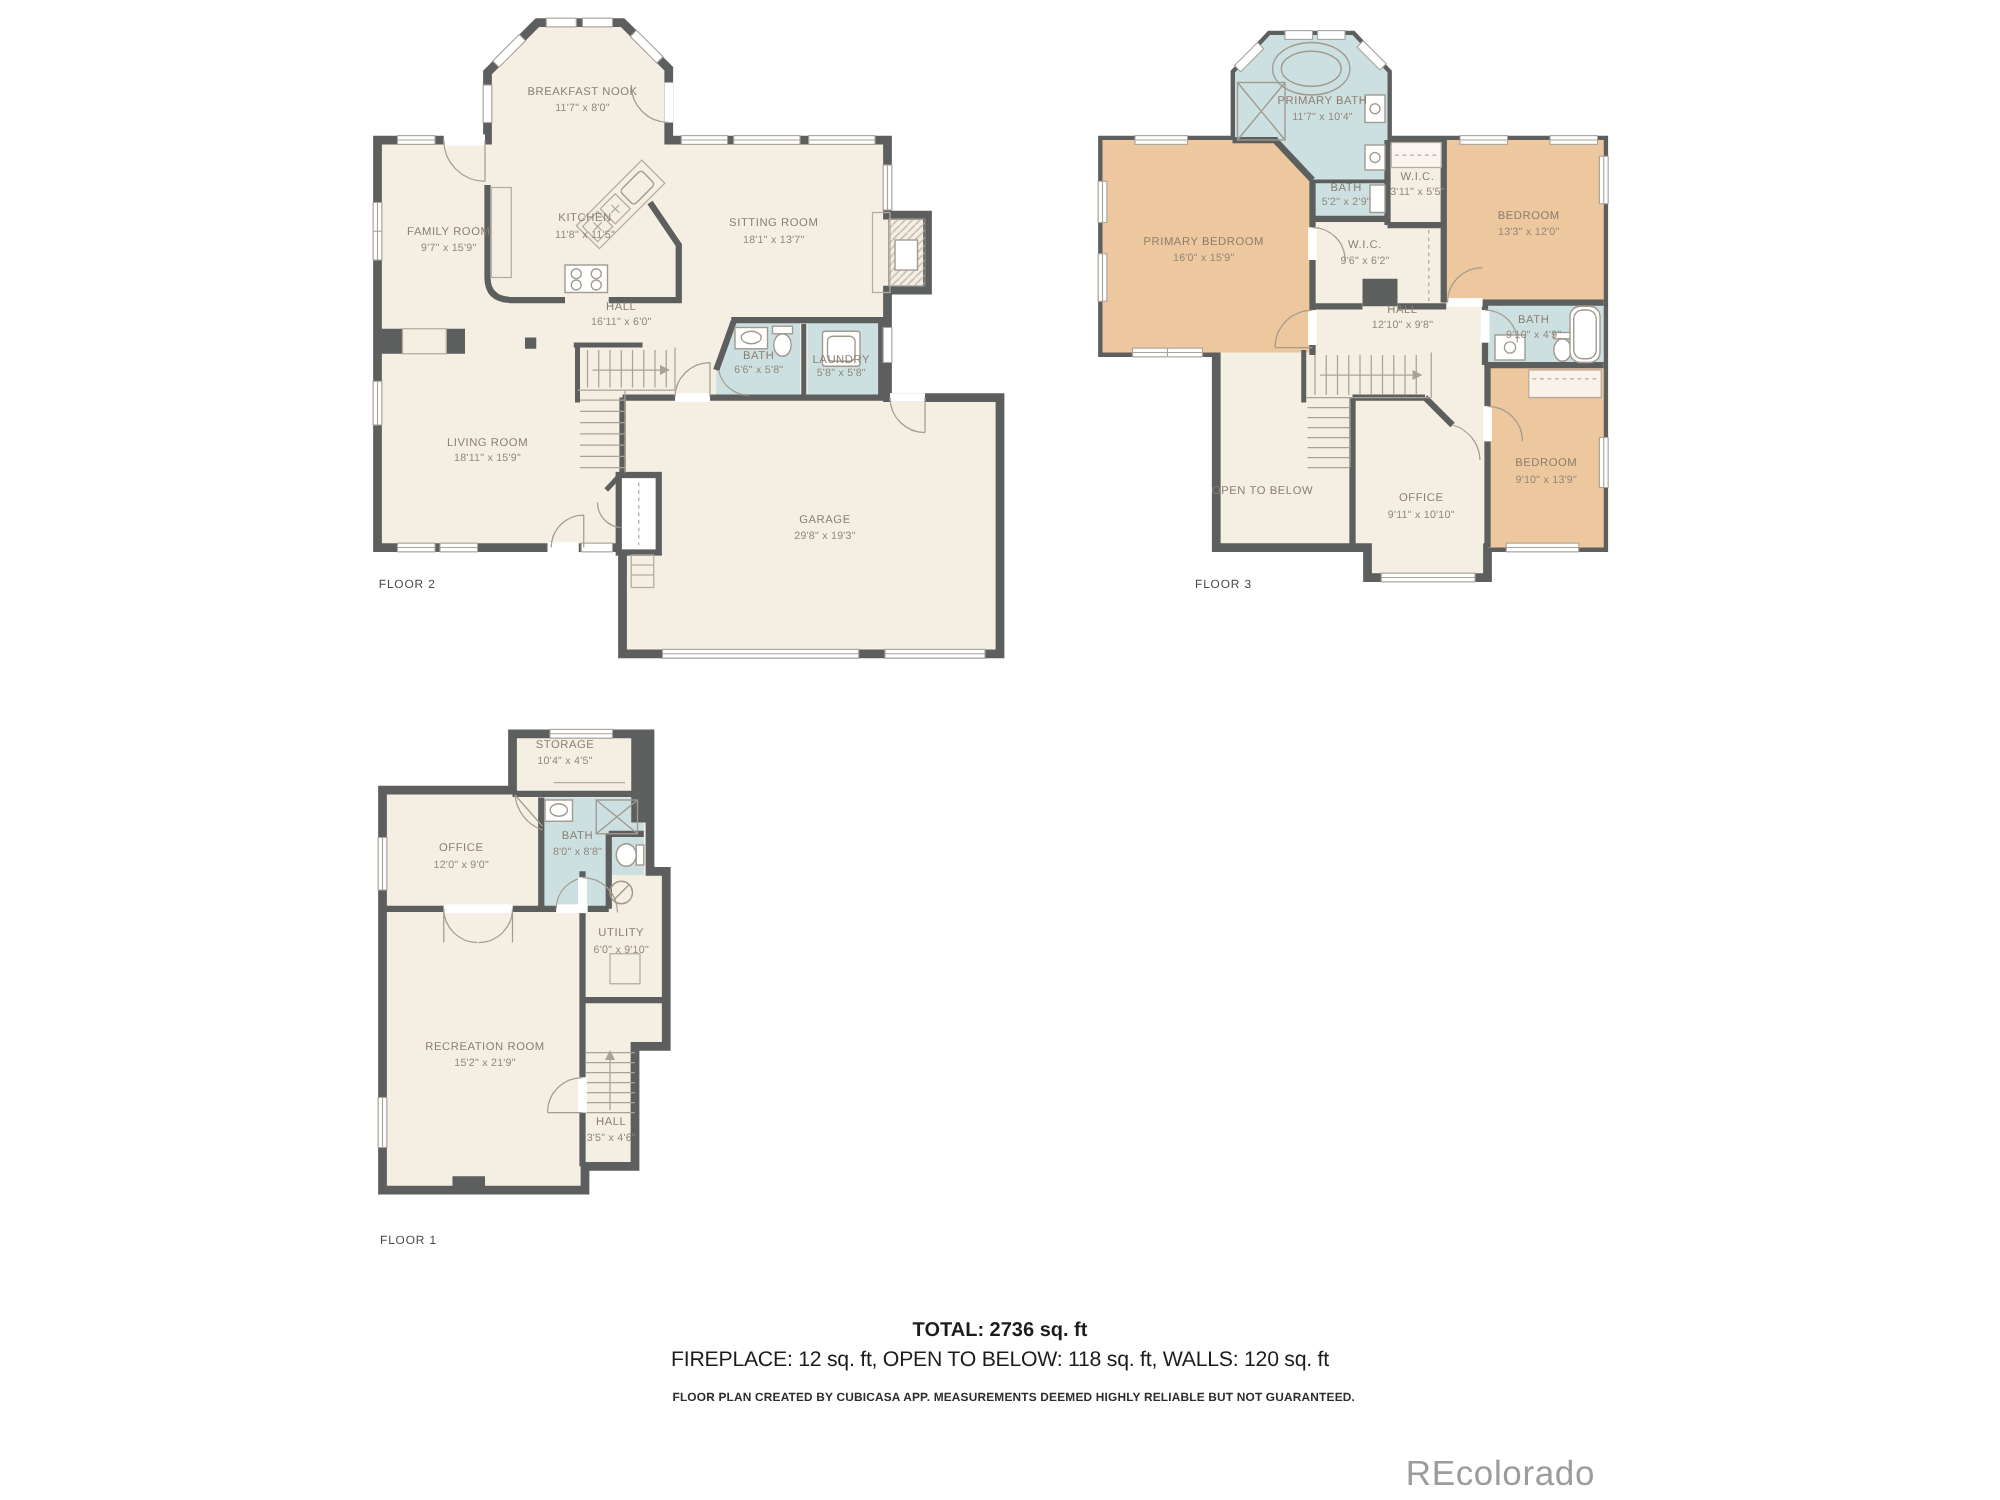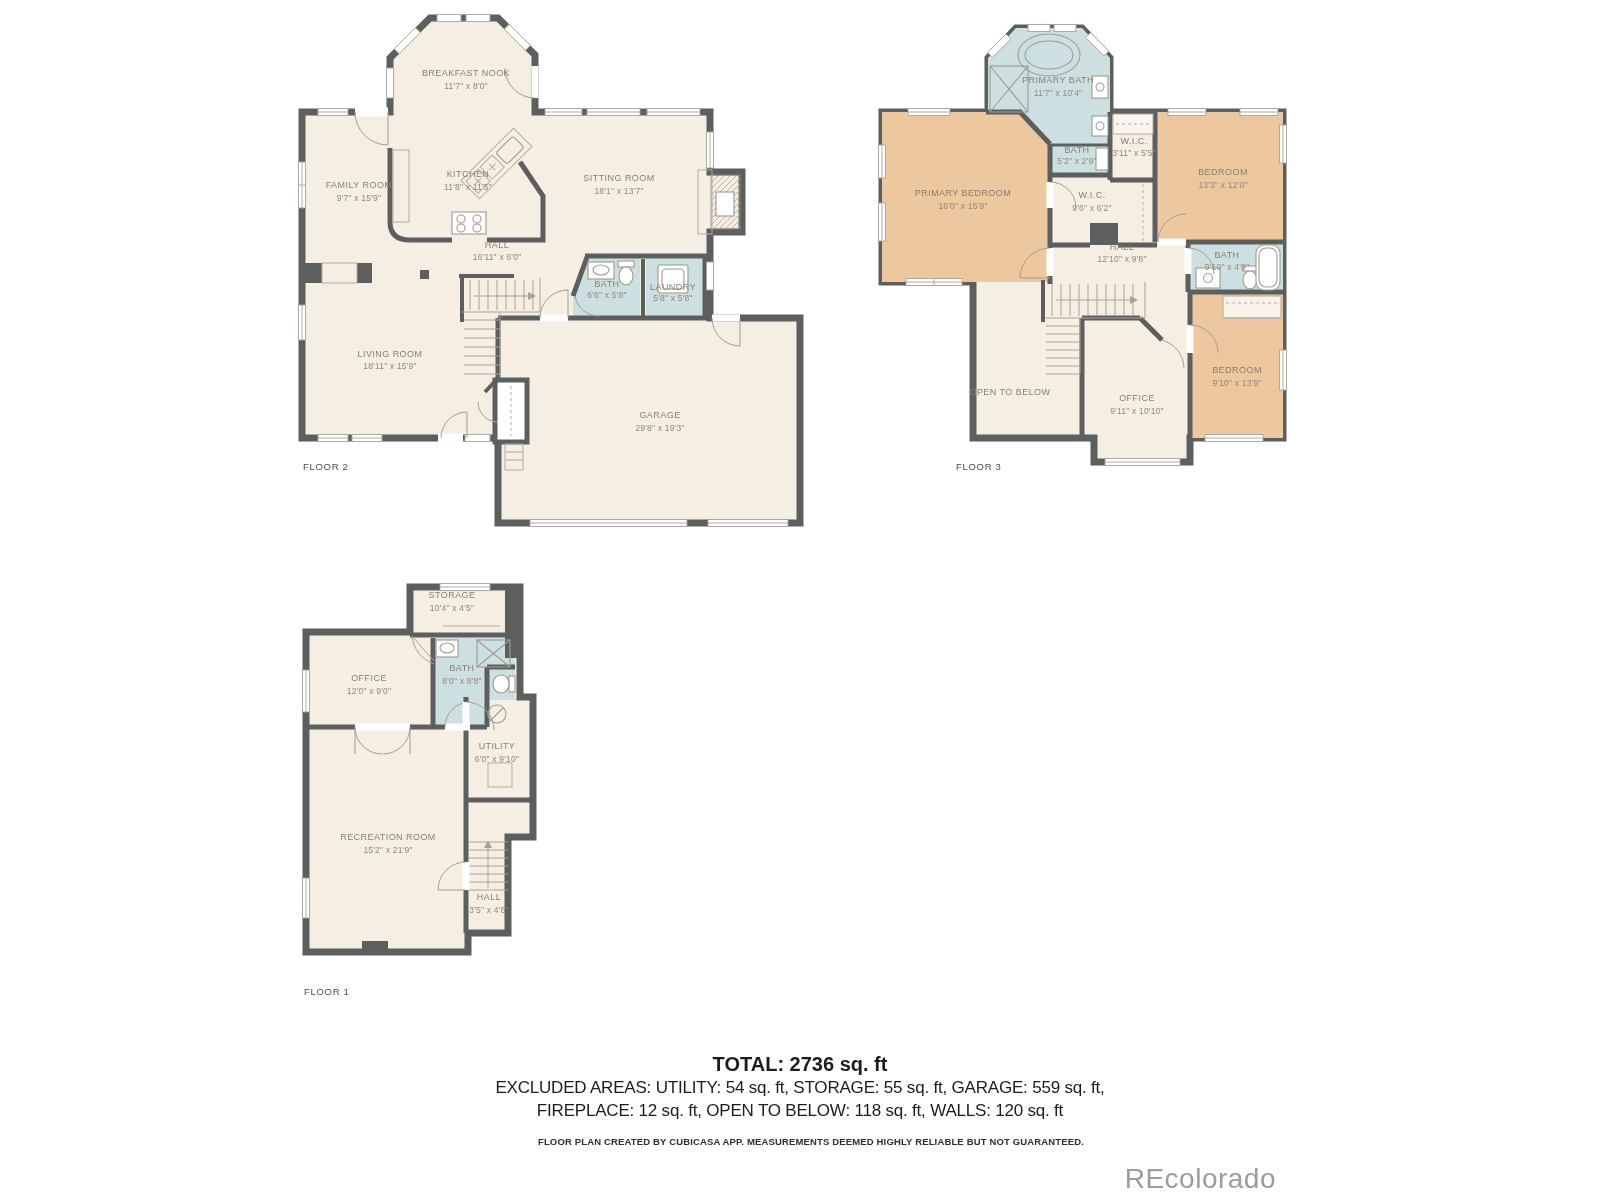--- a/index.html
+++ b/index.html
@@ -14,21 +14,21 @@
   .w7{stroke-width:7;} .w5{stroke-width:5;} .w4{stroke-width:4;} .w3{stroke-width:3;}
   .thin{stroke:#b3aba0;stroke-width:1;fill:none;}
   .fix{stroke:#a09a8f;stroke-width:1.1;fill:#ffffff;}
   .fixn{stroke:#a09a8f;stroke-width:1.1;fill:none;}
   .arc{stroke:#a59d91;stroke-width:1;fill:none;}
   .win{fill:#ffffff;stroke:#a9a49c;stroke-width:0.9;}
   .winl{stroke:#a9a49c;stroke-width:0.9;}
   .gap{fill:#ffffff;}
   .tread{stroke:#a8a297;stroke-width:1;}
   .summary{position:absolute;left:0;top:1053px;width:1600px;text-align:center;color:#1c1c1c;}
-  .summary .tot{font-size:20px;font-weight:bold;line-height:23px;}
+  .summary .tot{font-size:16px;font-weight:bold;line-height:23px;}
   .summary .ln{font-size:17px;line-height:23px;letter-spacing:-0.2px;}
   .summary .disc{margin-top:14px;font-size:9.5px;font-weight:bold;color:#2e2e2e;letter-spacing:.15px;padding-left:22px;}
   .watermark{position:absolute;right:12px;top:1163px;font-size:28px;color:#9c9c9c;letter-spacing:.5px;}
 </style>
 </head>
 <body>
 
 <div class="canvas">
 <svg width="1600" height="1200" viewBox="0 0 1600 1200">
   <defs>
@@ -423,18 +423,17 @@
     <text class="rname" x="388" y="840">RECREATION ROOM</text>
     <text class="rdims" x="388" y="853">15'2" x 21'9"</text>
     <text class="rname" x="489" y="900">HALL</text>
     <text class="rdims" x="489" y="913">3'5" x 4'6"</text>
     <text class="flabel" x="304" y="995">FLOOR 1</text>
   </g>
 </svg>
 
 <div class="summary">
   <div class="tot">TOTAL: 2736 sq. ft</div>
-  <div class="ln">EXCLUDED AREAS: UTILITY: 54 sq. ft, STORAGE: 55 sq. ft, GARAGE: 559 sq. ft,</div>
   <div class="ln">FIREPLACE: 12 sq. ft, OPEN TO BELOW: 118 sq. ft, WALLS: 120 sq. ft</div>
   <div class="disc">FLOOR PLAN CREATED BY CUBICASA APP. MEASUREMENTS DEEMED HIGHLY RELIABLE BUT NOT GUARANTEED.</div>
 </div>
 <div class="watermark">REcolorado</div>
 </div>
 
 </body></html>

